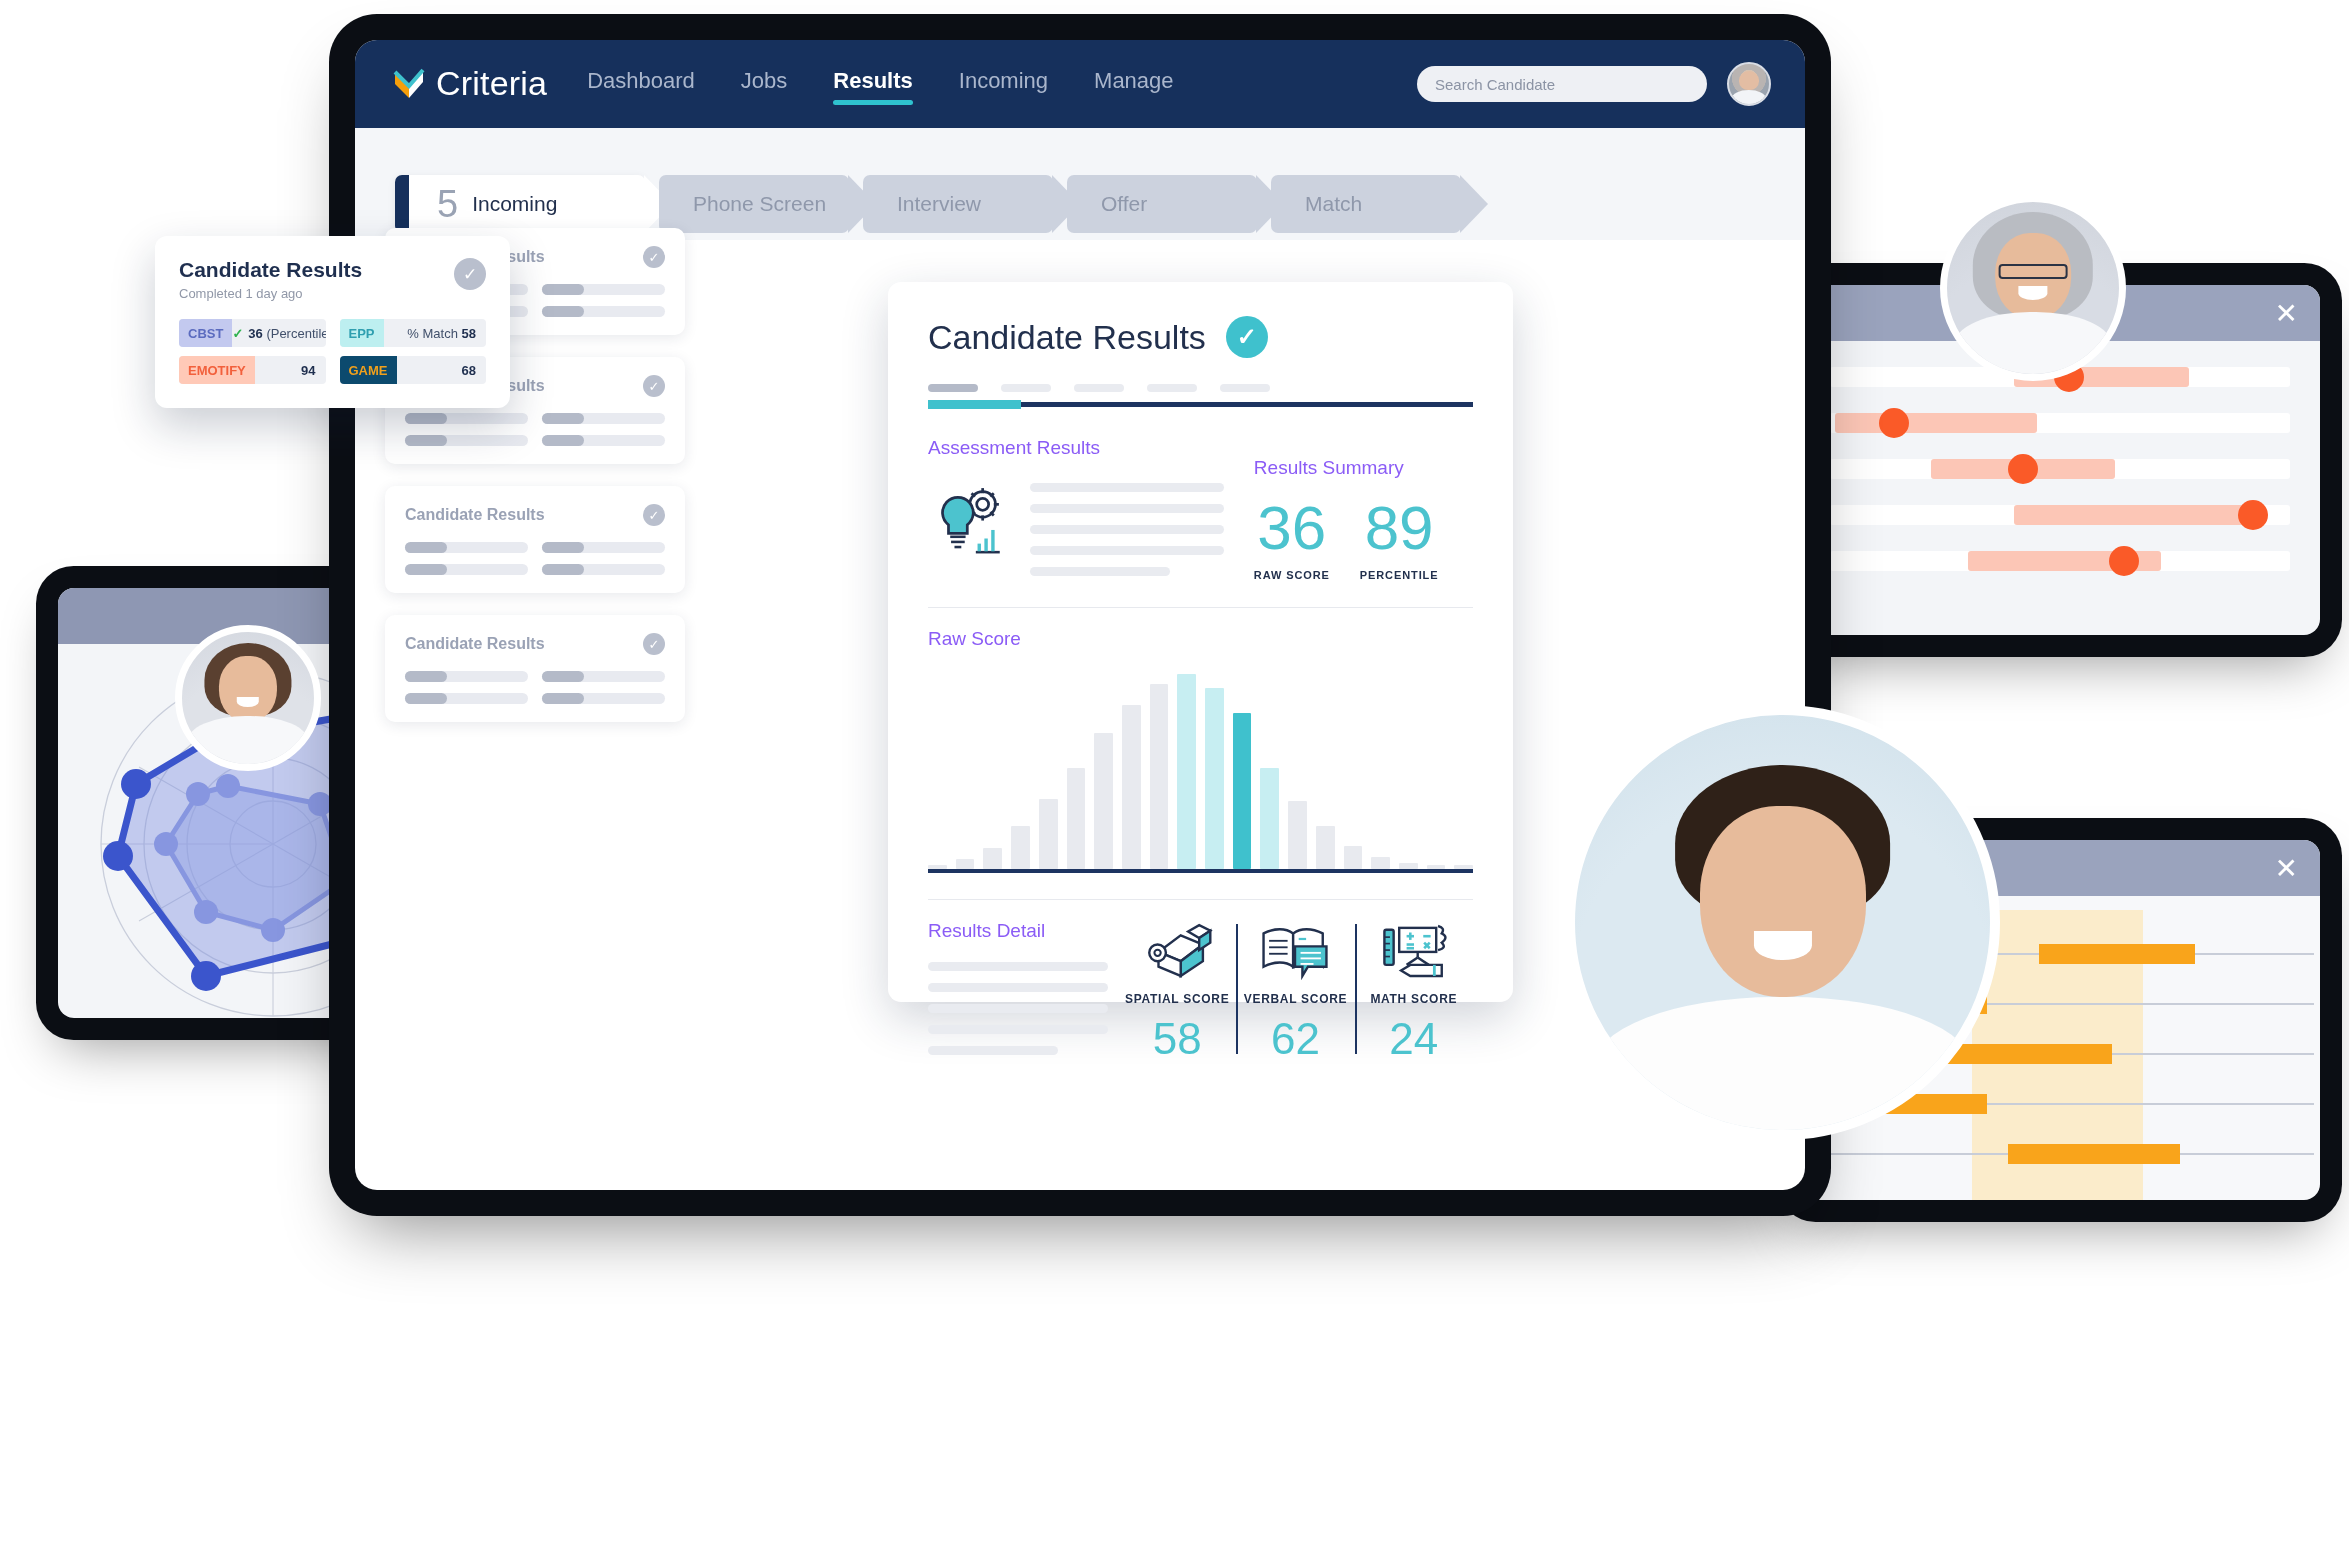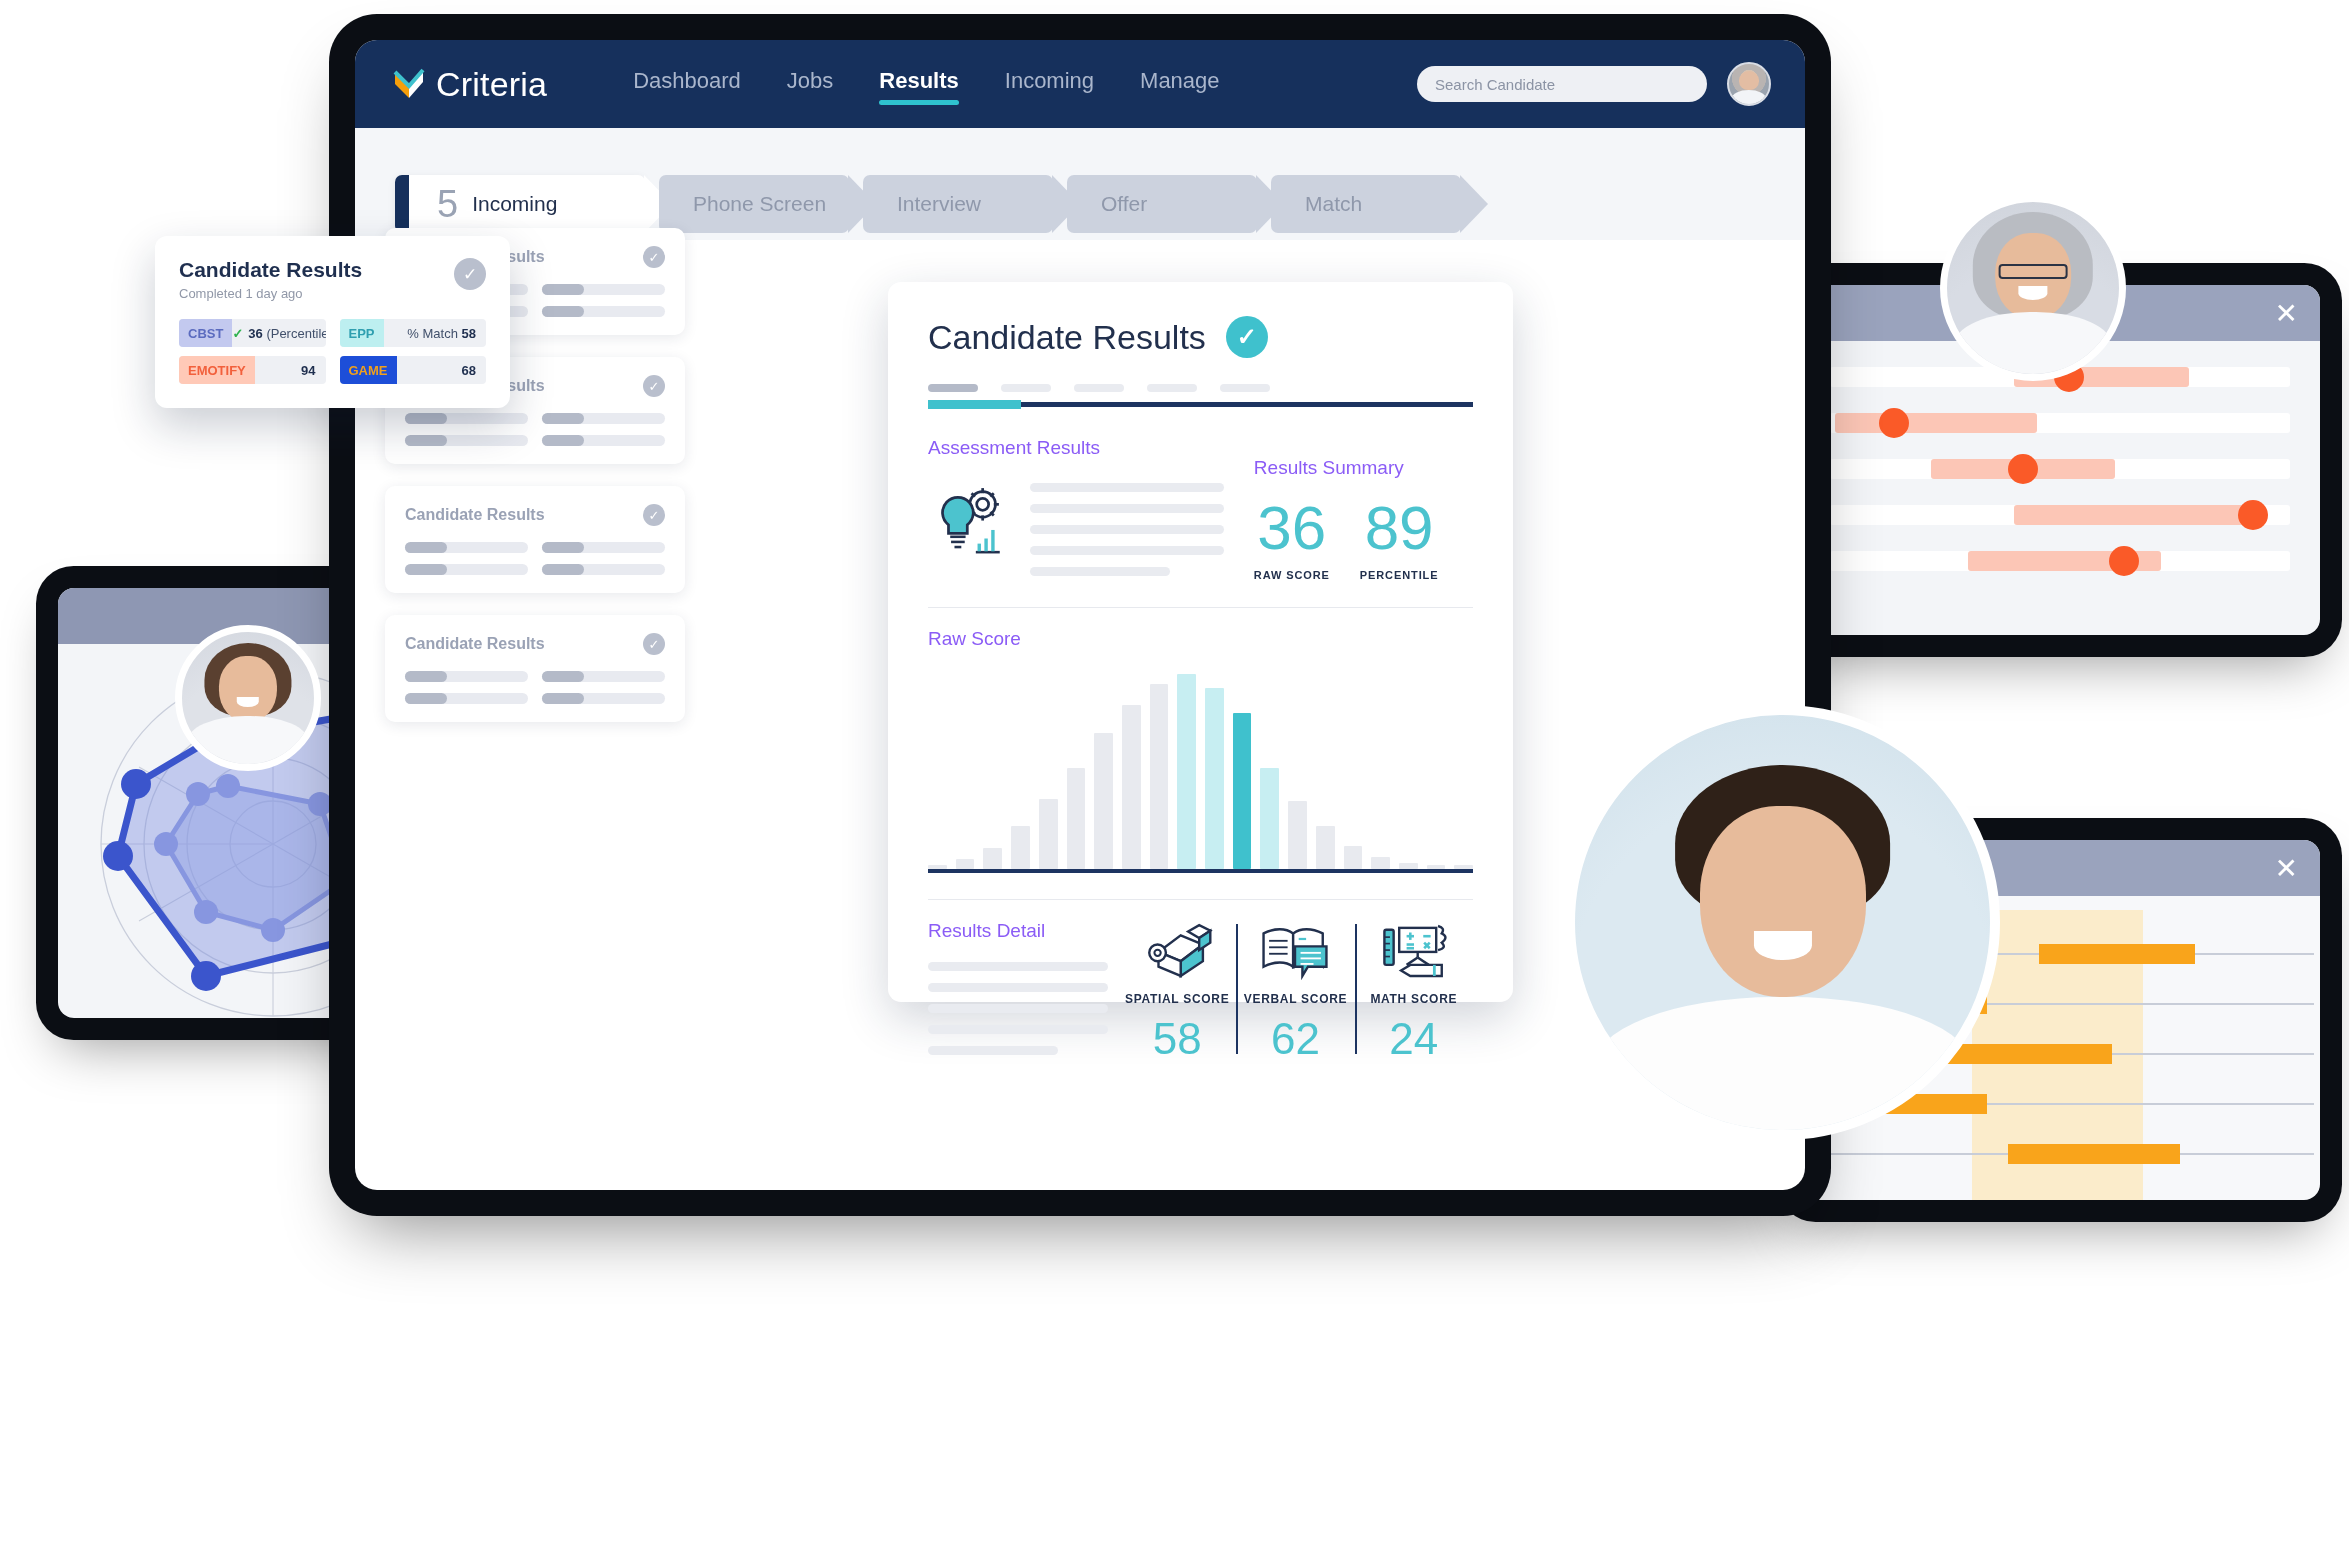--- a/index.html
+++ b/index.html
@@ -31,21 +31,21 @@
     background: #ffffff;
     border-radius: 22px;
     box-shadow: 0 0 0 26px #0b0e14, 0 36px 70px rgba(0,0,0,.45);
     z-index: 5;
     overflow: hidden;
   }
   .nav {
     height: 88px; background: #16305c;
     display: flex; align-items: center; padding: 0 34px;
   }
-  .logo { display: flex; align-items: center; gap: 7px; margin-right: 86px; }
+  .logo { display: flex; align-items: flex-start; gap: 7px; margin-right: 40px; }
   .logo-mark { width: 40px; height: 40px; position: relative; }
   .logo-text { color: #fff; font-size: 34px; letter-spacing: .2px; }
   .nav-links { display: flex; align-items: flex-start; gap: 46px; }
   .nav-link {
     color: #aab6cc; font-size: 22px; position: relative;
     padding-bottom: 7px; cursor: pointer; white-space: nowrap;
   }
   .nav-link.active { color: #ffffff; font-weight: bold; }
   .nav-link.active::after {
     content: ""; position: absolute; left: 0; right: 0; bottom: -4px;
@@ -734,21 +734,21 @@
           <span>% Match </span><b>58</b>
         </span>
       </div>
       <div class="fc-chip">
         <span class="fc-tag" style="background:#ffc9b7;color:#f2603c">EMOTIFY</span>
         <span class="fc-meta">
           <b>94</b>
         </span>
       </div>
       <div class="fc-chip">
-        <span class="fc-tag" style="background:#1d4ed8;color:#f0a01c">GAME</span>
+        <span class="fc-tag" style="background:#0c4a6e;color:#f0a01c">GAME</span>
         <span class="fc-meta">
           <b>68</b>
         </span>
       </div>
     </div>
   </div>
 
   <div class="portrait ring p-a">
     <div class="pf">
       <div class="hair" style="background:#b9bcc2;width:70%;height:62%;top:6%"></div>

